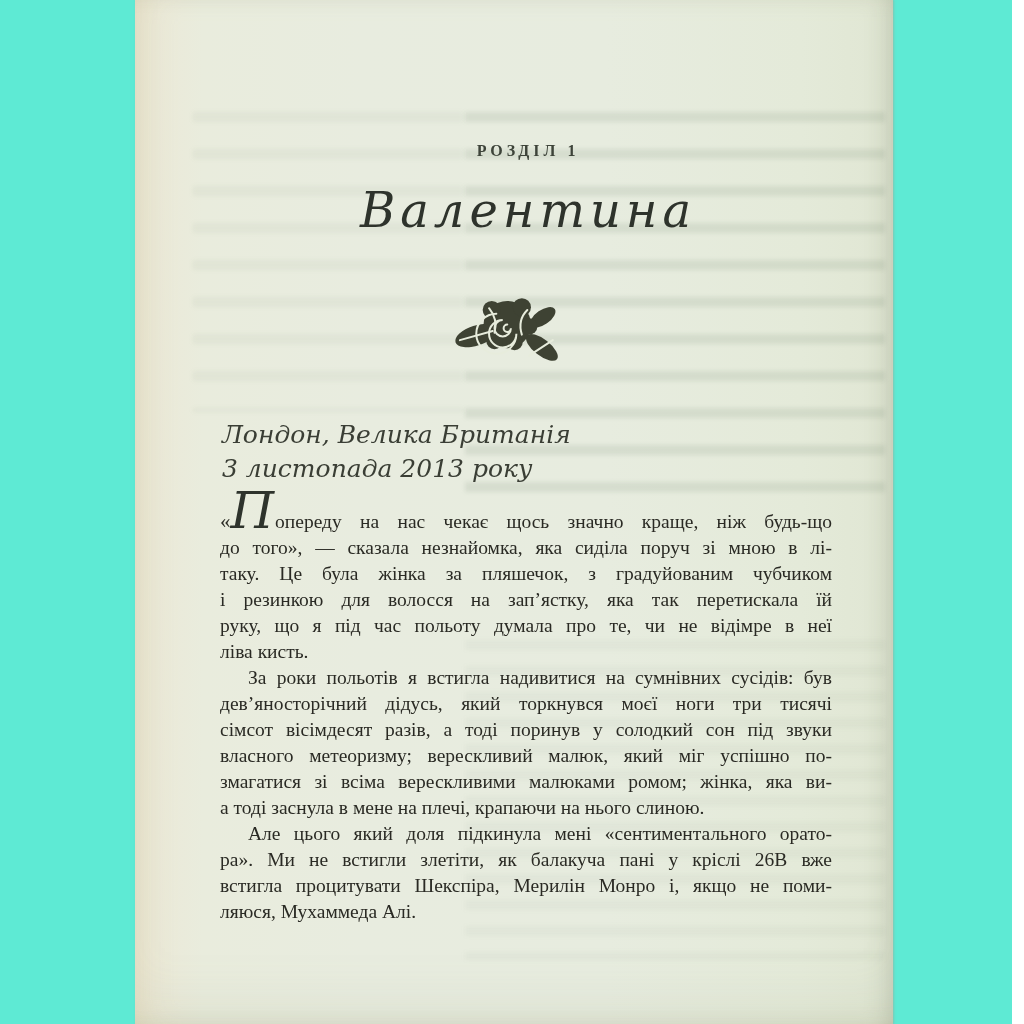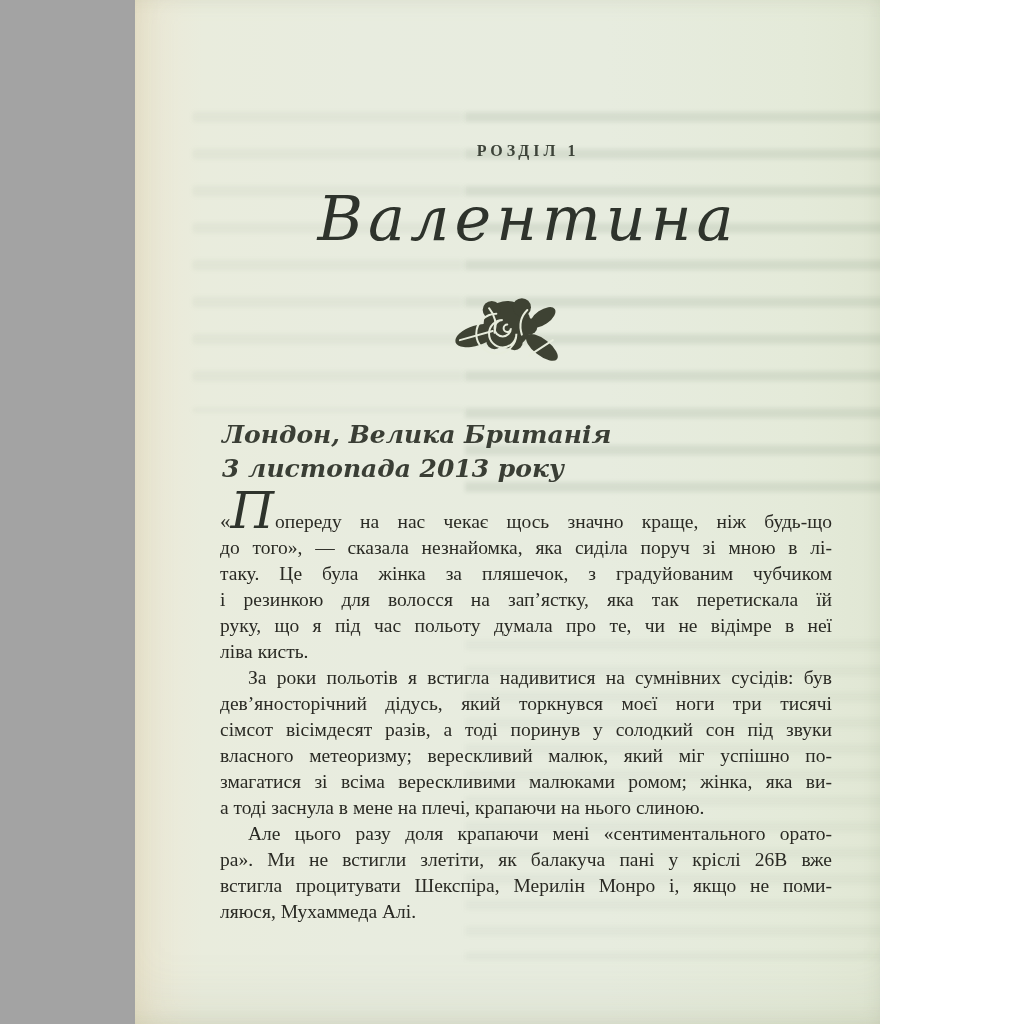--- a/index.html
+++ b/index.html
@@ -1,19 +1,19 @@
 <!DOCTYPE html>
 <html><head>
 <meta charset="utf-8">
 <style>
   html,body{margin:0;padding:0;}
   .stage{
     position:relative;
-    width:880px;height:1024px;
-    background:#a3a3a3;
+    width:1012px;height:1024px;
+    background:#5eead4;
     overflow:hidden;
     font-family:"Liberation Serif","DejaVu Serif",serif;
   }
   
   .book-page{
     position:absolute;
     left:135px;top:0;
     width:758px;height:1024px;
     background:
       linear-gradient(90deg,
@@ -60,37 +60,36 @@
     letter-spacing:4px;
     color:#3d4339;
   }
   .chapter-title{
     position:absolute;
     left:87px;top:182px;width:612px;
     text-align:center;
     font-family:"DejaVu Serif","Liberation Serif",serif;
     font-style:italic;
     font-weight:normal;
-    font-size:62px;
+    font-size:48px;
     letter-spacing:5px;
     color:#2e332c;
   }
   .ornament{
     position:absolute;
     left:310px;top:290px;width:130px;height:82px;
   }
   .dateline{
     position:absolute;
     left:87px;top:418px;width:612px;
     font-family:"DejaVu Serif","Liberation Serif",serif;
     font-style:italic;
     font-size:25px;
     line-height:34px;
     color:#3a3e35;
-    font-weight:bold;
   }
   .body-text{
     position:absolute;
     left:85px;top:498px;width:612px;
     font-size:19.5px;
     line-height:26px;
     color:#2a2a24;
   }
   .tline{
     white-space:nowrap;
@@ -180,21 +179,21 @@
             <div class="tline">дев’яносторічний дідусь, який торкнувся моєї ноги три тисячі</div>
             <div class="tline">сімсот вісімдесят разів, а тоді поринув у солодкий сон під звуки</div>
             <div class="tline">власного метеоризму; верескливий малюк, який міг успішно по-</div>
             <div class="tline">змагатися зі всіма верескливими малюками ромом; жінка, яка ви-</div>
             <div class="tline lastline">а тоді заснула в мене на плечі, крапаючи на нього слиною.</div>
           </div>
       </div>
 
       <div class="para indent">
         <div>
-            <div class="tline firstline">Але цього разу доля крапаючи мені «сентиментального орато-</div>
+            <div class="tline firstline">Але цього який доля підкинула мені «сентиментального орато-</div>
             <div class="tline">ра». Ми не встигли злетіти, як балакуча пані у кріслі 26В вже</div>
             <div class="tline">встигла процитувати Шекспіра, Мерилін Монро і, якщо не поми-</div>
             <div class="tline lastline">ляюся, Мухаммеда Алі.</div>
           </div>
       </div>
 
     </div>
   </div>
 </div>
 

